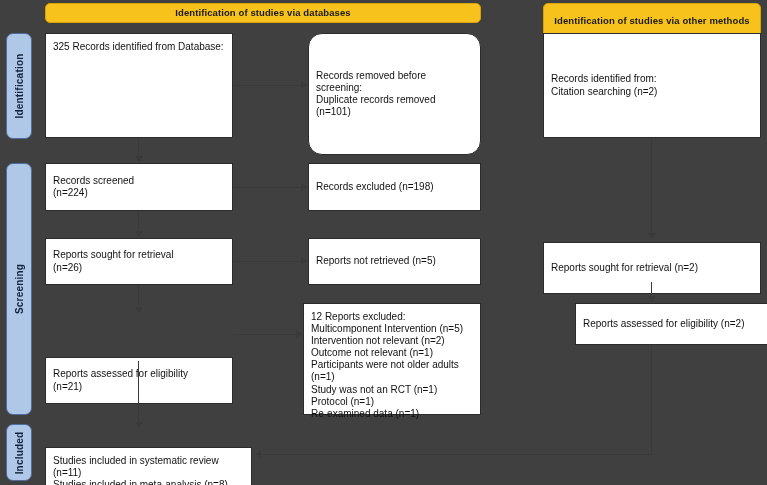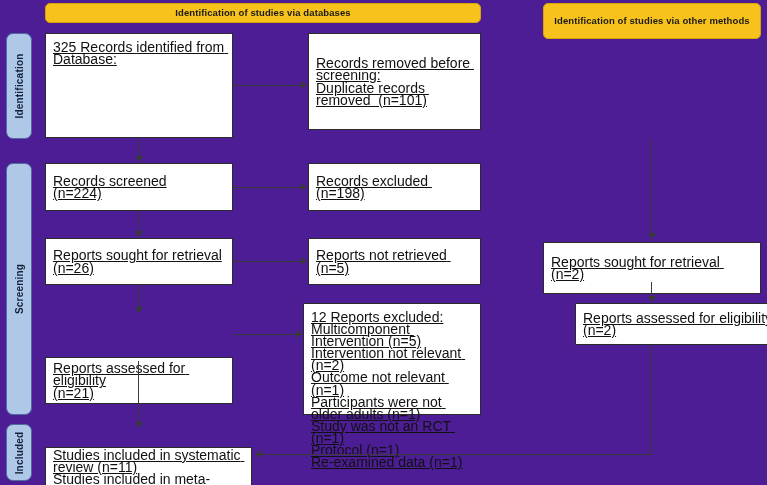--- a/index.html
+++ b/index.html
@@ -9,21 +9,21 @@
     background: #ffffff;
   }
   body {
     font-family: "Liberation Sans", sans-serif;
     -webkit-font-smoothing: antialiased;
   }
   #diagram {
     position: relative;
     width: 767px;
     height: 485px;
-    background: #4c1d95;
+    background: #404040;
     overflow: hidden;
   }
 
   
   .banner {
     position: absolute;
     background: #F7C21B;
     border: 1px solid #D8A400;
     border-radius: 5px;
     display: flex;
@@ -63,25 +63,24 @@
   .node {
     position: absolute;
     background: #ffffff;
     border: 1.3px solid #2b2b2b;
     box-sizing: border-box;
     display: flex;
     align-items: center;
     padding: 2px 6px 2px 7px;
   }
   .node .node-text {
-    font-size: 14px;
+    font-size: 10px;
     line-height: 12.1px;
     color: #111111;
     white-space: pre-wrap;
-    text-decoration: underline;
   }
   .node.v-top { align-items: flex-start; padding-top: 7px; }
 
   .node .indent-list {
     font-size: 9.1px;
     line-height: 12.1px;
     color: #111111;
     white-space: pre-wrap;
     padding-left: 14px;
   }
@@ -137,25 +136,29 @@
   </div>
 
   <div class="stage-pill" style="left:6px; top:424px; width:26px; height:57px;">
     <span class="stage-label">Included</span>
   </div>
 
   <div class="node v-top" style="left:45px; top:33px; width:188px; height:105px; flex-direction:column; align-items:flex-start;">
     <span class="node-text">325 Records identified from Database:</span>
   </div>
 
-  <div class="node" style="left:308px; top:33px; width:173px; height:97px;">
+  <div class="node" style="left:308px; top:33px; width:173px; height:122px;border-radius:14px;">
     <span class="node-text">Records removed before screening:
 Duplicate records removed  (n=101)</span>
   </div>
 
+  <div class="node" style="left:543px; top:33px; width:218px; height:105px;">
+    <span class="node-text">Records identified from:
+Citation searching (n=2)</span>
+  </div>
 
   <div class="conn h" style="left:233px; top:85px; width:69px;"></div>
   <div class="arrow right" style="left:301px; top:81px;"></div>
 
   <div class="conn v" style="left:138px; top:138px; height:19px;"></div>
   <div class="arrow down" style="left:135px; top:156px;"></div>
 
   <div class="conn v" style="left:651px; top:138px; height:96px;"></div>
   <div class="arrow down" style="left:648px; top:233px;"></div>
 

